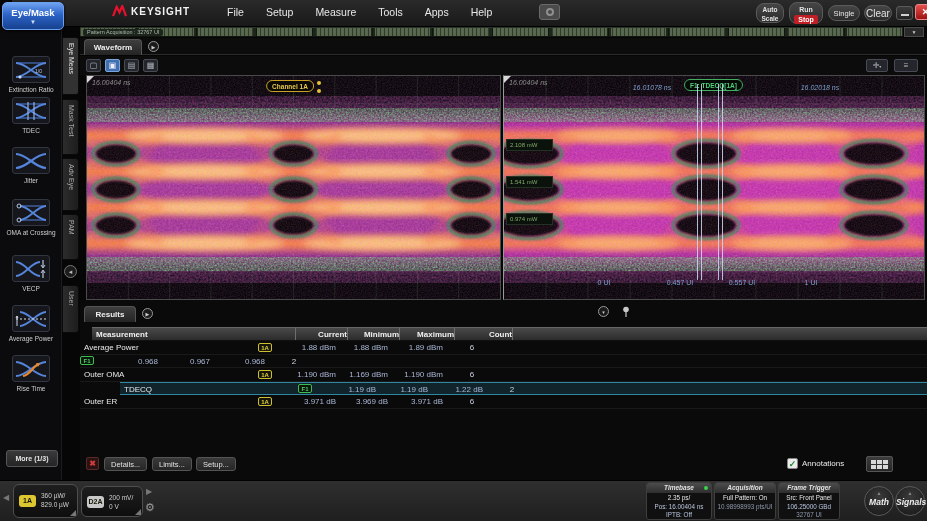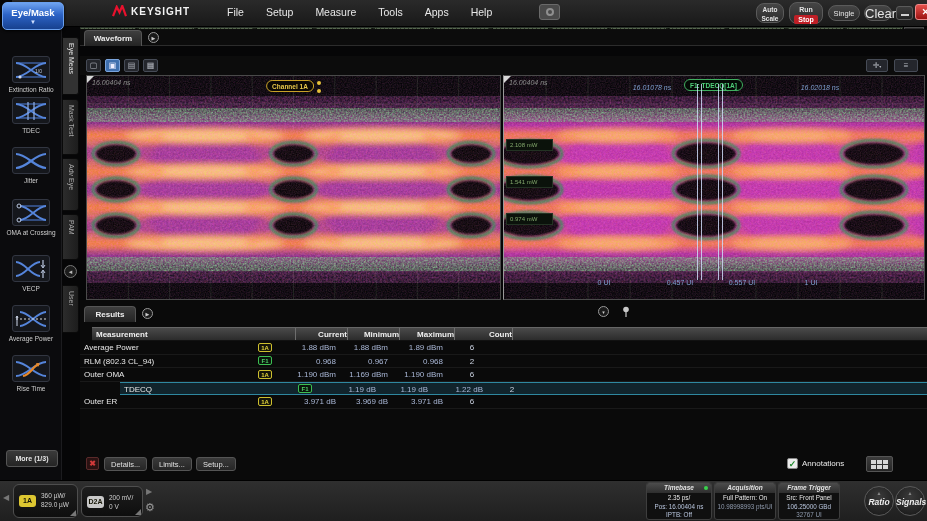--- a/index.html
+++ b/index.html
@@ -14,21 +14,21 @@
   .brand b{color:#f2f2f2;font-size:10px;letter-spacing:1px;}
   .menus{position:absolute;left:215px;top:6px;display:flex;gap:22px;}
   .menus span{color:#e8e8e8;font-size:10.5px;}
   .camera{position:absolute;left:527px;top:4px;width:21px;height:16px;background:#4a4a4a;border:1px solid #6a6a6a;border-radius:3px;}
   .camera i{position:absolute;left:6px;top:3px;width:8px;height:8px;border:2px solid #8f8f8f;border-radius:50%;}
   .tbbtn{position:absolute;background:linear-gradient(#454545,#2c2c2c);border:1px solid #5a5a5a;border-radius:8px;color:#e4e4e4;text-align:center;}
   .autoscale{left:744px;top:3px;width:28px;height:20px;font-size:6.5px;font-weight:bold;line-height:9px;padding-top:1px;}
   .runstop{left:777px;top:2px;width:34px;height:22px;font-size:7px;font-weight:bold;line-height:9px;padding-top:2px;}
   .runstop .stop{display:block;margin:1px 4px 0 4px;background:#c01f26;border-radius:2px;color:#fff;}
   .single{left:816px;top:5px;width:32px;height:16px;font-size:7.5px;line-height:15px;}
-  .clear{left:852px;top:5px;width:28px;height:16px;font-size:13px;line-height:15px;}
+  .clear{left:852px;top:5px;width:28px;height:16px;font-size:10px;line-height:15px;}
   .minbtn{left:884px;top:6px;width:17px;height:14px;background:linear-gradient(#3c3c3c,#222);border:1px solid #5a5a5a;border-radius:3px;}
   .minbtn i{position:absolute;left:4px;bottom:3px;width:8px;height:2px;background:#d0d0d0;}
   .closebtn{left:903px;top:4px;width:21px;height:16px;background:linear-gradient(#e4514c,#9c1212);border:1px solid #e88;border-radius:3px;color:#fff;font-size:9px;font-weight:bold;text-align:center;line-height:15px;}
   
   .pstrip{position:absolute;left:80px;top:27px;width:823px;height:10px;background:#57684f;background-image:repeating-linear-gradient(90deg,rgba(0,0,0,.45) 0 1px,transparent 1px 4px),repeating-linear-gradient(90deg,transparent 0 55px,rgba(15,20,12,.8) 55px 59px);border-top:1px solid #2a332a;border-bottom:1px solid #11150f;}
   .ppill{position:absolute;left:3px;top:1px;height:7px;padding:0 4px;background:#1d241c;border-radius:2px;color:#aebdae;font-size:5.5px;line-height:7px;white-space:nowrap;}
   .stripdd{position:absolute;left:904px;top:27px;width:20px;height:10px;background:#2a2a2a;border:1px solid #4a4a4a;color:#ccc;font-size:5px;text-align:center;line-height:9px;}
   
   .sidebar{position:absolute;left:0;top:27px;width:62px;height:453px;background:#0b0b0d;border-right:1px solid #1c1c1f;}
   .sitem{position:absolute;left:0;width:62px;text-align:center;}
@@ -36,21 +36,21 @@
   .slabel{display:block;color:#cfcfcf;font-size:6.5px;line-height:8px;margin-top:1px;}
   .morebtn{position:absolute;left:6px;top:423px;width:52px;height:17px;background:linear-gradient(#3a3a3a,#242424);border:1px solid #555;border-radius:3px;color:#e6e6e6;font-size:7px;font-weight:bold;text-align:center;line-height:16px;}
   
   .vtabs{position:absolute;left:62px;top:37px;width:18px;height:320px;}
   .vtab{position:absolute;left:0;width:17px;background:linear-gradient(90deg,#2c2c2c,#1d1d1d);border:1px solid #0a0a0a;border-radius:0 3px 3px 0;}
   .vtab span{position:absolute;left:12px;top:5px;transform:rotate(90deg);transform-origin:0 0;white-space:nowrap;font-size:7px;color:#a8a8a8;}
   .vtab.active{background:#323232;}
   .vtab.active span{color:#e2e2e2;}
   .vcollapse{position:absolute;left:2px;top:228px;width:13px;height:13px;border:1px solid #777;border-radius:50%;color:#bbb;font-size:6px;text-align:center;line-height:12px;background:#1c1c1c;}
   
-  .wtabrow{position:absolute;left:80px;top:29px;width:847px;height:17px;background:#0c0c0c;border-bottom:1px solid #2c2c2c;}
+  .wtabrow{position:absolute;left:80px;top:38px;width:847px;height:17px;background:#0c0c0c;border-bottom:1px solid #2c2c2c;}
   .wtab{position:absolute;left:4px;top:1px;width:58px;height:16px;background:linear-gradient(#3e3e3e,#242424);border:1px solid #555;border-bottom:none;border-radius:4px 4px 0 0;color:#efefef;font-size:8px;font-weight:bold;text-align:center;line-height:15px;}
   .playcirc{position:absolute;width:11px;height:11px;border:1px solid #999;border-radius:50%;color:#ccc;font-size:5px;text-align:center;line-height:10px;background:#1a1a1a;}
   .toolrow{position:absolute;left:80px;top:56px;width:847px;height:19px;background:#0c0c0c;}
   .ttile{position:absolute;top:3px;width:15px;height:13px;background:#24262c;border:1px solid #464b56;border-radius:2px;color:#b8bcc4;font-size:8px;text-align:center;line-height:12px;}
   .ttile.active{background:#3f6fae;border-color:#7aa4dc;color:#eef;}
   .panel{position:absolute;top:75px;height:225px;background:#000;border:1px solid #4a4a4a;}
   .fold{position:absolute;left:0;top:0;width:0;height:0;border-left:7px solid #d8d8d8;border-bottom:7px solid transparent;}
   .panel svg{position:absolute;left:0;top:0;width:100%;height:100%;}
   .ts{position:absolute;left:5px;top:3px;color:#8d8d8d;font-size:7px;font-style:italic;}
   .bluets{position:absolute;top:8px;color:#7f9fd0;font-size:7px;font-style:italic;transform:translateX(-50%);}
@@ -504,21 +504,20 @@
       <div class="c-name">Average Power</div>
       <div class="c-badge">
           <span class="badge y">1A</span>
         </div>
       <div class="c-cur">1.88 dBm</div>
       <div class="c-min">1.88 dBm</div>
       <div class="c-max">1.89 dBm</div>
       <div class="c-cnt">6</div>
     </div>
     <div class="trow" style="top:54.5px;">
-      <div class="c-name">RLM (802.3 CL_94)</div>
       <div class="c-badge">
           <span class="badge g">F1</span>
         </div>
       <div class="c-cur">0.968</div>
       <div class="c-min">0.967</div>
       <div class="c-max">0.968</div>
       <div class="c-cnt">2</div>
     </div>
     <div class="trow" style="top:68px;">
       <div class="c-name">Outer OMA</div>
@@ -601,20 +600,20 @@
     <div class="spanel" style="left:778px;width:62px;">
       <div class="sphead">Frame Trigger</div>
       <div class="spbody">
         <div class="w">Src: Front Panel</div>
         <div>106.25000 GBd</div>
         <div style="color:#8f9aad;">32767 UI</div>
       </div>
     </div>
 
     <div class="circbtn" style="left:864px;top:5px;">
-      <i>▲</i><span>Ratio</span>
+      <i>▲</i><span>Math</span>
     </div>
     <div class="circbtn" style="left:895px;top:5px;">
       <i>▲</i><span>Signals</span>
     </div>
   </div>
 
 </div>
 
 </body></html>

